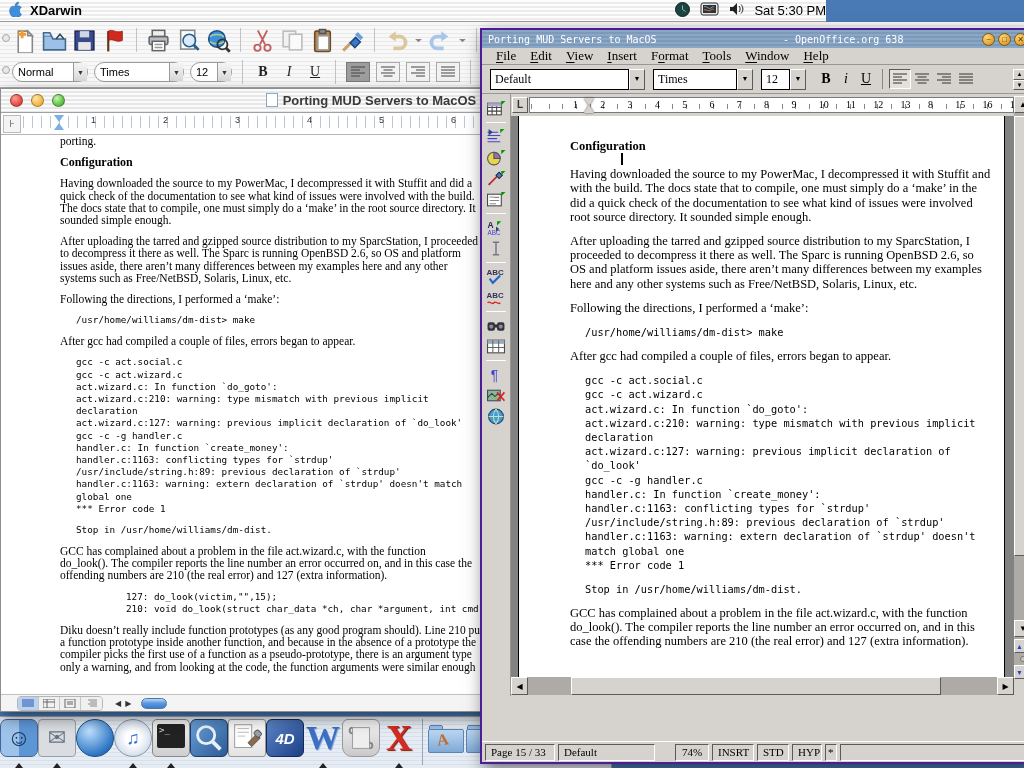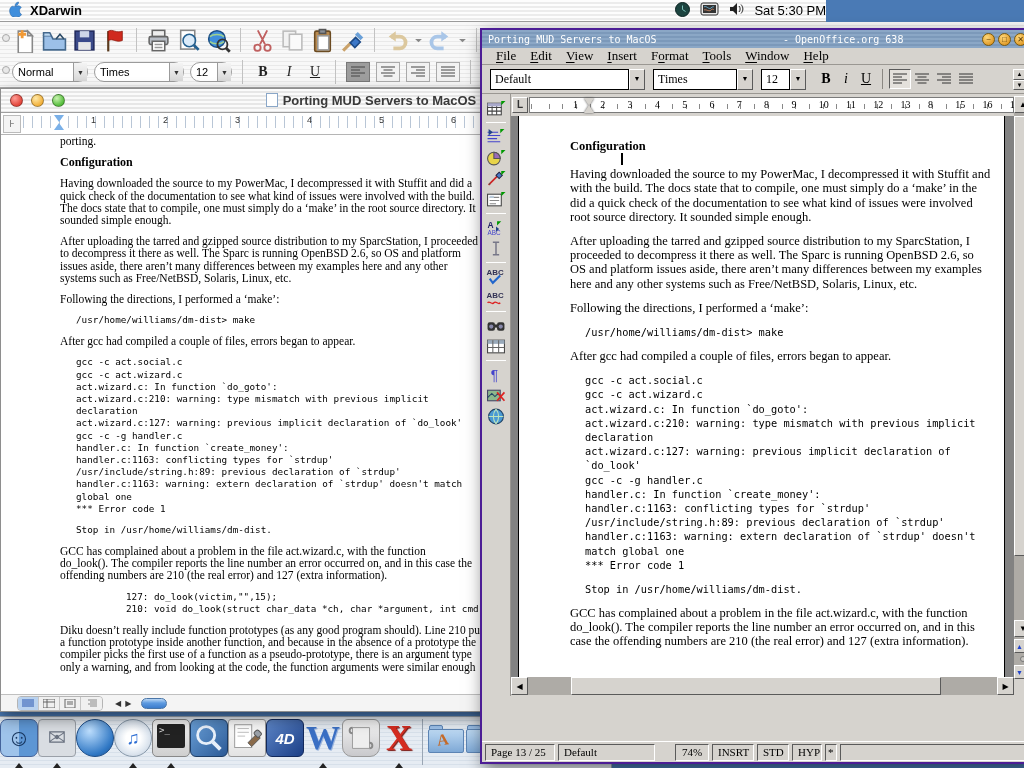--- a/index.html
+++ b/index.html
@@ -675,21 +675,21 @@
     <div class="navdot" style="top:560px"></div>
     <div class="nav oo3d" style="top:569px">▼▼</div>
   </div>
   <div id="oohscroll">
     <div class="arr oo3d" style="left:0">◀</div>
     <div class="thumb oo3d"></div>
     <div class="arr oo3d" style="right:0">▶</div>
   </div>
 
   <div id="oostatus">
-    <span class="stcell" style="width:70px">Page 13 / 25</span>
+    <span class="stcell" style="width:70px">Page 15 / 33</span>
     <span class="stcell" style="width:97px">Default</span>
     <span class="stcell" style="width:34px;margin-left:20px;text-align:center">74%</span>
     <span class="stcell" style="width:42px;text-align:center">INSRT</span>
     <span class="stcell" style="width:32px;text-align:left">STD</span>
     <span class="stcell" style="width:30px;text-align:center">HYP</span>
     <span class="stcell" style="width:12px;padding:1px 2px 0 2px">*</span>
     <span class="stcell" style="flex:1;margin-right:3px"></span>
   </div>
 </div>
 

